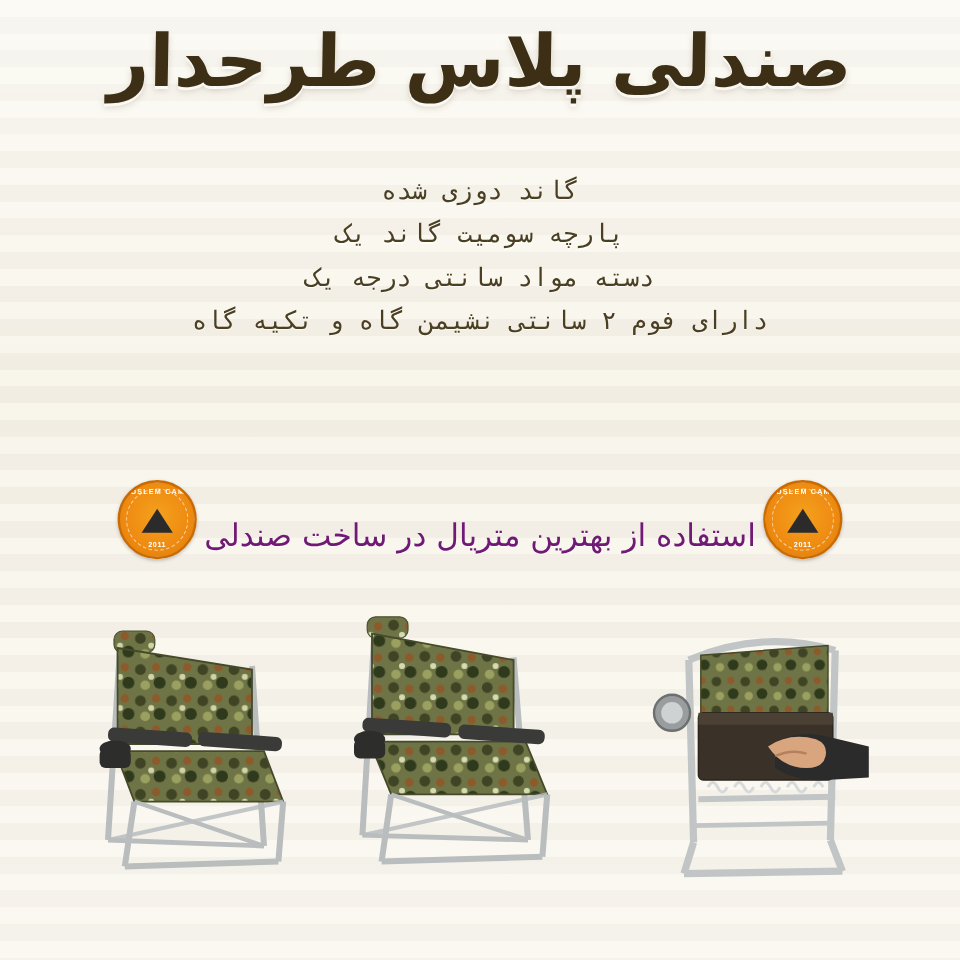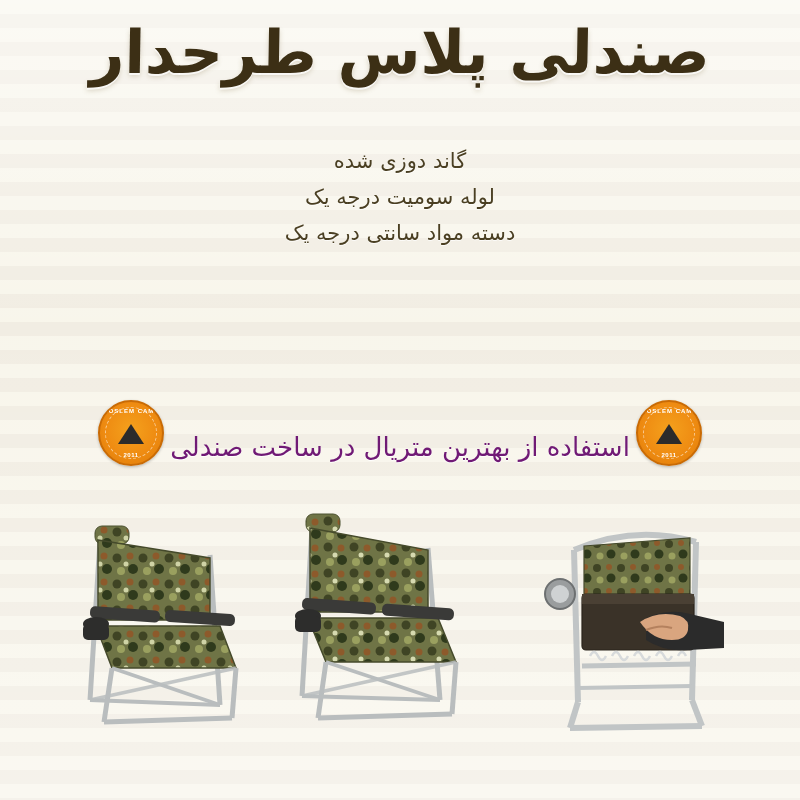--- a/index.html
+++ b/index.html
@@ -57,20 +57,21 @@
     text-align:center;
   }
   .feature{
     font-size:21px;
     color:#4a3f22;
     line-height:1.1;
     margin:0 0 13px 0;
     padding:0 40px;
     font-weight:normal;
     text-shadow:0 1px 0 rgba(255,255,255,.7);
+    font-family:Liberation Mono, monospace;
   }
 
   
   .highlight{
     position:absolute;top:432px;left:0;right:0;
     text-align:center;
     font-size:26px;
     font-weight:normal;
     color:#701a75;
     text-shadow:0 1px 0 rgba(255,255,255,.85);
@@ -126,22 +127,23 @@
 
 <div class="page">
 
   <div class="title-wrap">
     <div class="title">صندلی پلاس طرحدار</div>
     <div class="title-accent"></div>
   </div>
 
   <div class="features">
     <p class="feature">گاند دوزی شده</p>
-    <p class="feature">لوله سومیت درجه یک</p>
+    <p class="feature">پارچه سومیت گاند یک</p>
     <p class="feature">دسته مواد سانتی درجه یک</p>
+    <p class="feature">دارای فوم ۲ سانتی نشیمن گاه و تکیه گاه</p>
   </div>
 
   <div class="badge left">
     <div class="ring"></div>
     <div class="btext">MOSLEM CAMP</div>
     <div class="tent"></div>
     <div class="byear">2011</div>
   </div>
   <div class="badge right">
     <div class="ring"></div>

